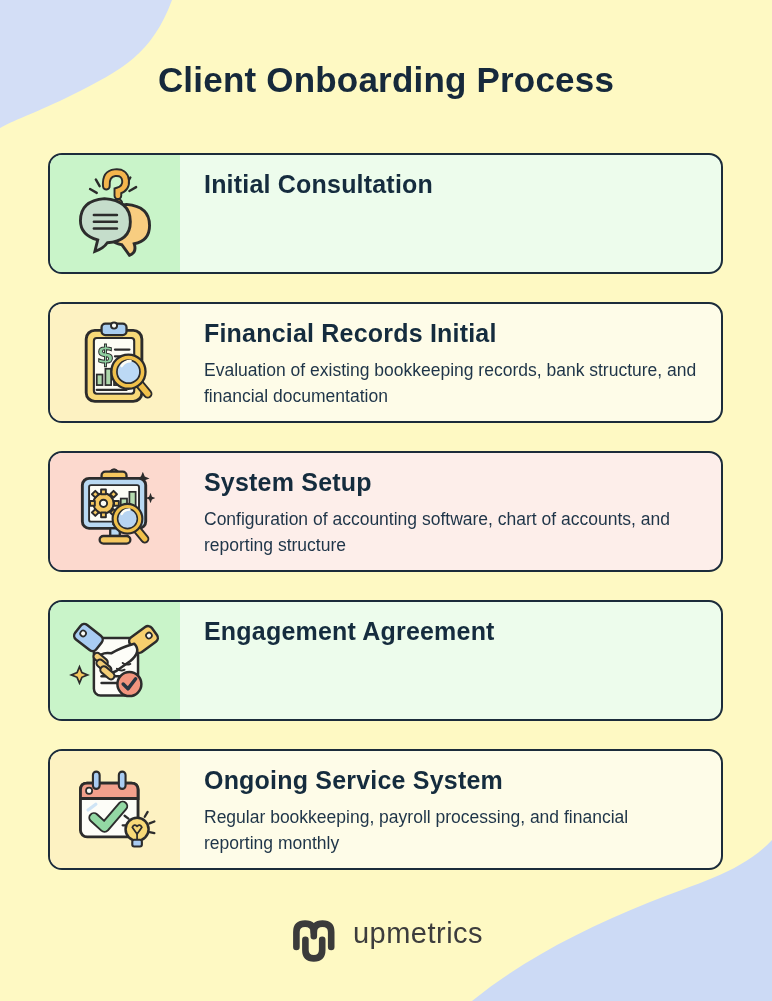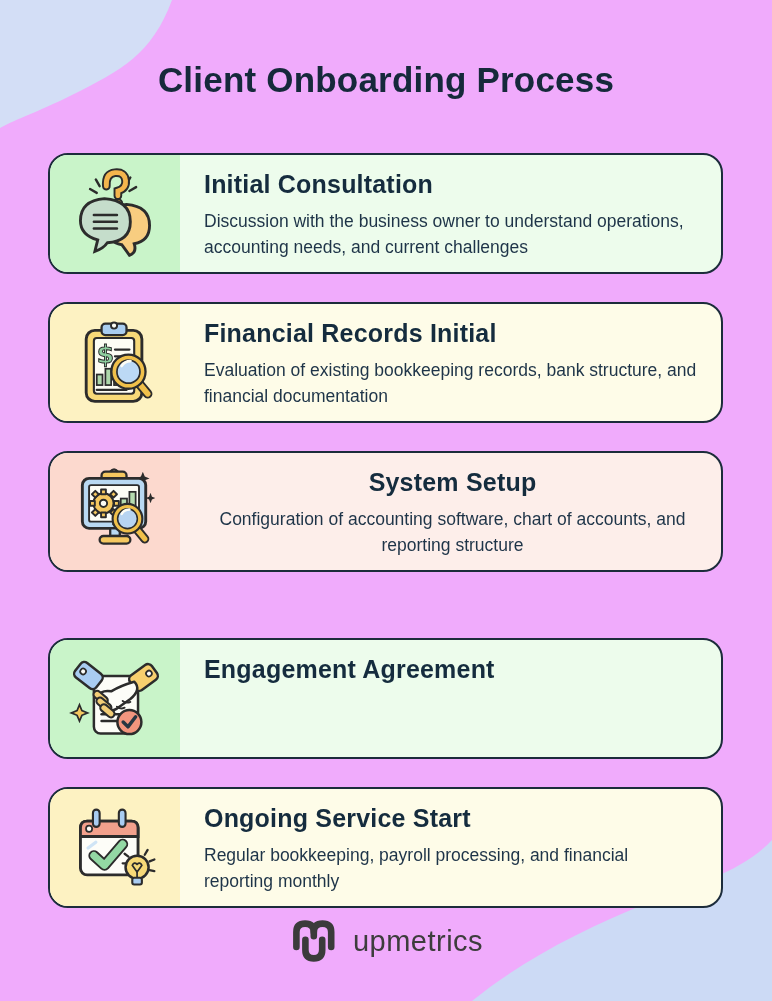--- a/index.html
+++ b/index.html
@@ -1,53 +1,53 @@
 <!DOCTYPE html>
 <html><head>
 <meta charset="utf-8">
 <style>
   * { margin:0; padding:0; box-sizing:border-box; }
   html,body { width:772px; }
   body { font-family:"Liberation Sans", sans-serif; }
   .page {
     position:relative; width:772px; height:1001px;
-    background:#f0abfc; overflow:hidden;
+    background:#fef9c3; overflow:hidden;
   }
   .bg-blobs { position:absolute; inset:0; width:100%; height:100%; }
   .page-title {
     position:absolute; top:60px; left:0; width:100%;
     text-align:center; font-size:35px; font-weight:700;
     color:#16293b; letter-spacing:0.2px;
   }
   .cards {
     position:absolute; top:153px; left:48px; width:675px;
     display:flex; flex-direction:column; gap:28px;
   }
   .card {
     display:flex; height:121px;
-    border:2px solid #1c2c3b; border-radius:20px;
+    border:2px solid #1c2c3b; border-radius:14px;
     overflow:hidden;
   }
   .icon-panel {
     width:130px; flex:none;
     display:flex; align-items:center; justify-content:center;
   }
   .icon-panel svg { width:96px; height:96px; }
   .card-body { flex:1; padding:15px 20px 0 24px; }
   .card-title {
     font-size:25px; font-weight:700; color:#152c3e;
     margin-bottom:9px; letter-spacing:0.2px;
   }
   .card-desc {
     font-size:17.5px; line-height:26px; color:#1e3448;
     max-width:505px;
   }
   .footer {
     position:absolute; bottom:36px; left:0; width:100%;
-    display:flex; align-items:center; justify-content:center; gap:12px;
+    display:flex; justify-content:center; gap:12px;
   }
   .logo-mark { width:52px; height:48px; }
   .brand-text {
     font-size:29px; color:#3d3d3d; font-weight:500; letter-spacing:0.5px;
   }
 </style>
 </head>
 <body>
 
 <div class="page">
@@ -81,21 +81,20 @@
           <path d="M39,34 Q66,36 66,58 Q66,78 42,80 Q38,86 29,89 Q31,81 32,77 Q14,72 14,57 Q14,36 39,34 Z" fill="#c5ddcb" stroke="#2c2c2c" stroke-width="3"></path>
           <g stroke="#2c2c2c" stroke-width="2.6" stroke-linecap="round">
             <line x1="28" y1="51" x2="52" y2="51"></line>
             <line x1="28" y1="58" x2="52" y2="58"></line>
             <line x1="28" y1="65" x2="52" y2="65"></line>
           </g>
         </svg>
       </div>
       <div class="card-body">
         <div class="card-title">Initial Consultation</div>
-        <div class="card-desc">Discussion with the business owner to understand operations, accounting needs, and current challenges</div>
       </div>
     </div>
 
     <div class="card" style="background: rgb(254, 252, 232);">
       <div class="icon-panel" style="background: rgb(253, 242, 194);">
         <svg viewBox="0 0 100 100">
           <rect x="20" y="16" width="58" height="74" rx="9" fill="#f7d978" stroke="#2c2c2c" stroke-width="3"></rect>
           <rect x="28" y="24" width="42" height="58" rx="3" fill="#fdfdf4" stroke="#2c2c2c" stroke-width="2.2"></rect>
           <rect x="36" y="9" width="26" height="12" rx="4" fill="#a9cdf0" stroke="#2c2c2c" stroke-width="2.4"></rect>
           <circle cx="49" cy="11" r="3.2" fill="#fdfdf4" stroke="#2c2c2c" stroke-width="2"></circle>
@@ -118,21 +117,21 @@
           <circle cx="64" cy="59" r="12" fill="none" stroke="#2c2c2c" stroke-width="1.8"></circle>
           <path d="M57,53 Q60,48 66,48" fill="none" stroke="#fdfdf4" stroke-width="3" stroke-linecap="round"></path>
         </svg>
       </div>
       <div class="card-body">
         <div class="card-title">Financial Records Initial</div>
         <div class="card-desc">Evaluation of existing bookkeeping records, bank structure, and financial documentation</div>
       </div>
     </div>
 
-    <div class="card" style="background: rgb(253, 238, 234); text-align: center;">
+    <div class="card" style="background: rgb(253, 238, 234);">
       <div class="icon-panel" style="background: rgb(252, 217, 206);">
         <svg viewBox="0 0 100 100">
 
           <path d="M79,8 L81,13 L86,15 L81,17 L79,22 L77,17 L72,15 L77,13 Z" fill="#2c2c2c"></path>
           <path d="M87,30 L88.5,34 L92,35.5 L88.5,37 L87,41 L85.5,37 L82,35.5 L85.5,34 Z" fill="#2c2c2c"></path>
 
           <rect x="36" y="8" width="26" height="11" rx="4" fill="#f5c860" stroke="#2c2c2c" stroke-width="2.4"></rect>
           <path d="M45,8 Q49,3 53,8" fill="none" stroke="#2c2c2c" stroke-width="2.4"></path>
 
           <rect x="16" y="15" width="66" height="52" rx="7" fill="#b9d9f2" stroke="#2c2c2c" stroke-width="3"></rect>
@@ -171,21 +170,21 @@
           <circle cx="63" cy="57" r="10.3" fill="none" stroke="#2c2c2c" stroke-width="1.6"></circle>
           <path d="M57,52 Q59.5,47.5 65,47.5" fill="none" stroke="#fdfdf6" stroke-width="2.6" stroke-linecap="round"></path>
         </svg>
       </div>
       <div class="card-body">
         <div class="card-title">System Setup</div>
         <div class="card-desc">Configuration of accounting software, chart of accounts, and reporting structure</div>
       </div>
     </div>
 
-    <div class="card" style="background: rgb(237, 252, 236); margin-top: 38px;">
+    <div class="card" style="background: rgb(237, 252, 236);">
       <div class="icon-panel" style="background: rgb(201, 244, 201);">
         <svg viewBox="0 0 100 100">
 
           <rect x="28" y="26" width="46" height="60" rx="7" fill="#fdfdf8" stroke="#2c2c2c" stroke-width="2.6"></rect>
           <g stroke="#2c2c2c" stroke-width="2.6" stroke-linecap="round">
             <line x1="36" y1="66" x2="64" y2="66"></line>
             <line x1="36" y1="73" x2="64" y2="73"></line>
           </g>
 
           <g transform="rotate(38 22 26)">
@@ -243,21 +242,21 @@
             <line x1="91" y1="74" x2="86" y2="73"></line>
           </g>
 
           <circle cx="73" cy="70" r="12" fill="#f7d978" stroke="#2c2c2c" stroke-width="2.6"></circle>
           <path d="M68,68 Q70,64 73,67 Q76,64 78,68 Q76,71 73,75 Q70,71 68,68 Z" fill="none" stroke="#2c2c2c" stroke-width="1.8" stroke-linejoin="round"></path>
           <rect x="68" y="81" width="10" height="7" rx="2" fill="#a9ccf2" stroke="#2c2c2c" stroke-width="2.2"></rect>
           <line x1="73" y1="75" x2="73" y2="81" stroke="#2c2c2c" stroke-width="1.8"></line>
         </svg>
       </div>
       <div class="card-body">
-        <div class="card-title">Ongoing Service Start</div>
+        <div class="card-title">Ongoing Service System</div>
         <div class="card-desc">Regular bookkeeping, payroll processing, and financial reporting monthly</div>
       </div>
     </div>
 
   </div>
 
   <div class="footer">
     <svg class="logo-mark" viewBox="0 0 80 80">
       <g fill="none" stroke="#3b3b3b" stroke-width="11" stroke-linecap="round">
         <path d="M9,50 L9,25 Q9,11 23.5,11 Q38,11 38,25 L38,32"></path>

